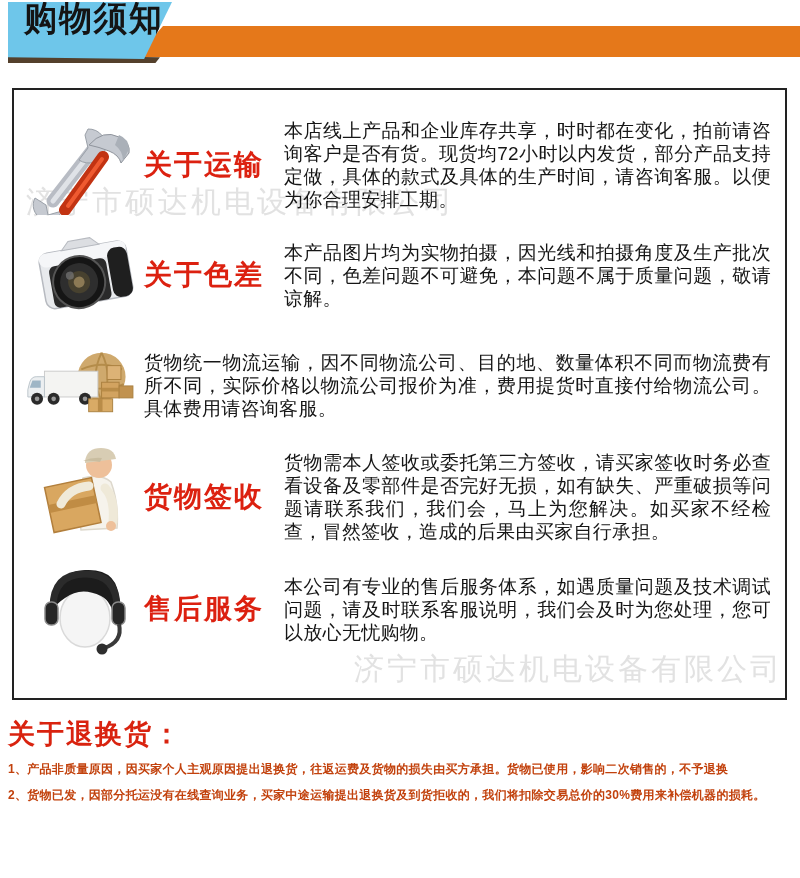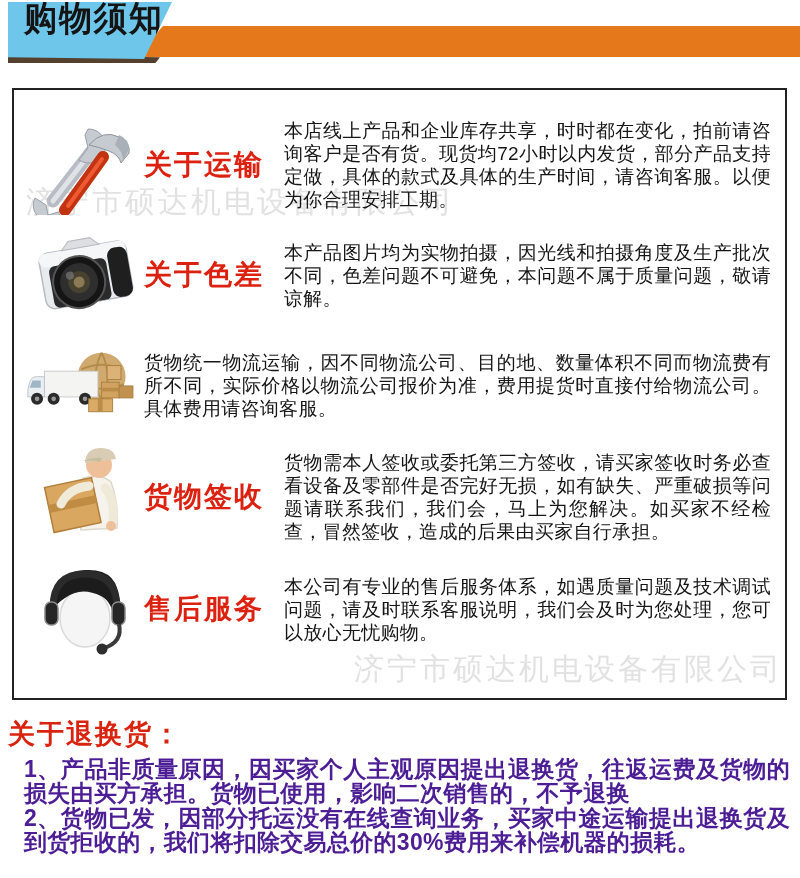--- a/index.html
+++ b/index.html
@@ -54,21 +54,21 @@
   .text-cell{
     flex:1;font-size:19px;line-height:23px;color:#161616;font-weight:400;
     text-align:justify;padding-right:6px;letter-spacing:0.3px;
   }
   
   .returns{margin:8px 10px 0 8px;}
   .returns-title{
     margin:16px 0 6px 0;font-size:27px;font-weight:bold;color:#d9230f;letter-spacing:2px;
   }
   .returns-item{
-    margin:0 0 2px 16px;font-size:23px;line-height:23.5px;color:#4c1d95;
+    margin:0 0 2px 0;font-size:12px;line-height:23.5px;color:#c2410c;
     font-weight:600;text-align:justify;letter-spacing:0.3px;
   }
 </style>
 </head>
 <body>
 
 <div class="page">
 
   <div class="banner">
     <div class="ribbon"></div>

